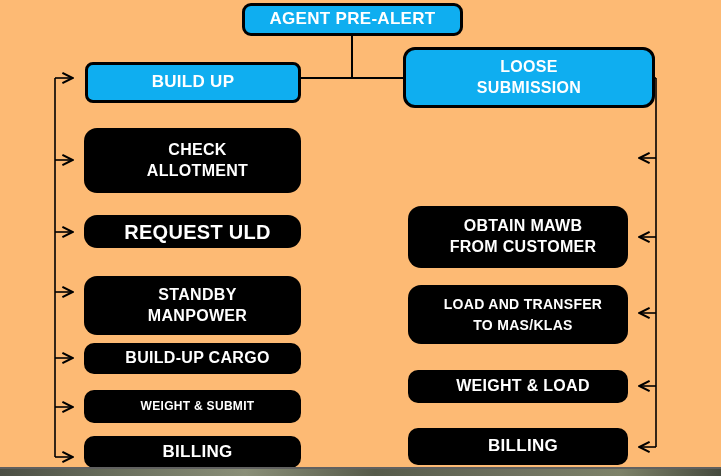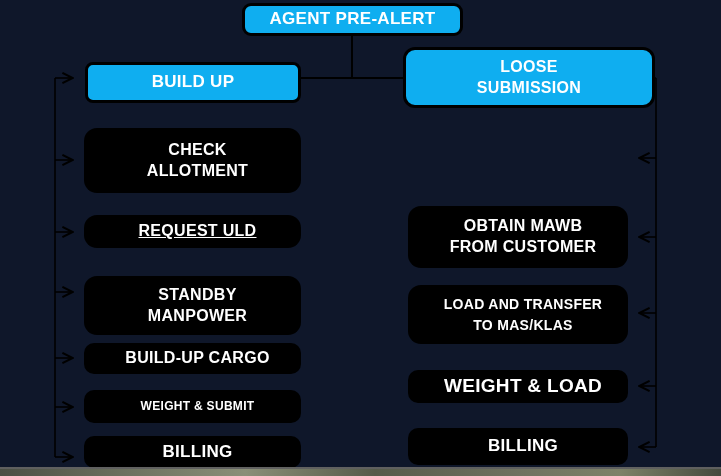--- a/index.html
+++ b/index.html
@@ -5,21 +5,21 @@
   html, body {
     margin: 0;
     padding: 0;
     background: #ffffff;
     font-family: "Liberation Sans", "DejaVu Sans", sans-serif;
   }
   .canvas {
     position: relative;
     width: 721px;
     height: 476px;
-    background: #0f172a;
+    background: #fdba74;
     overflow: hidden;
   }
   .connectors {
     position: absolute;
     left: 0; top: 0;
     width: 721px; height: 476px;
     pointer-events: none;
   }
   .node {
     position: absolute;
@@ -95,37 +95,37 @@
   <div class="node blue" style="left:242px; top:3px; width:221px; height:33px; font-size:17px; border-radius:9px;">AGENT PRE-ALERT</div>
 
   <div class="node blue" style="left:85px; top:62px; width:216px; height:41px; font-size:17px; border-radius:8px;">BUILD UP</div>
 
   <div class="node blue" style="left:403px; top:47px; width:252px; height:61px; font-size:16px; border-radius:12px;">LOOSE
 SUBMISSION</div>
 
   <div class="node black" style="left:84px; top:128px; width:217px; height:65px; font-size:16px;">CHECK
 ALLOTMENT</div>
 
-  <div class="node black" style="left:84px; top:215px; width:217px; height:33px; font-size:16px;text-decoration:underline;">REQUEST ULD</div>
+  <div class="node black" style="left:84px; top:215px; width:217px; height:33px; font-size:20px;">REQUEST ULD</div>
 
   <div class="node black" style="left:84px; top:276px; width:217px; height:59px; font-size:16px;">STANDBY
 MANPOWER</div>
 
   <div class="node black" style="left:84px; top:343px; width:217px; height:31px; font-size:16px; border-radius:10px;">BUILD-UP CARGO</div>
 
   <div class="node black" style="left:84px; top:390px; width:217px; height:33px; font-size:12px; border-radius:10px;">WEIGHT &amp; SUBMIT</div>
 
   <div class="node black" style="left:84px; top:436px; width:217px; height:32px; font-size:17px; border-radius:10px;">BILLING</div>
 
 
   <div class="node black" style="left:408px; top:206px; width:220px; height:62px; font-size:16px;">OBTAIN MAWB
 FROM CUSTOMER</div>
 
   <div class="node black" style="left:408px; top:285px; width:220px; height:59px; font-size:14px; line-height:1.5;">LOAD AND TRANSFER
 TO MAS/KLAS</div>
 
-  <div class="node black" style="left:408px; top:370px; width:220px; height:33px; font-size:19px; border-radius:10px;">WEIGHT &amp; LOAD</div>
+  <div class="node black" style="left:408px; top:370px; width:220px; height:33px; font-size:16px; border-radius:10px;">WEIGHT &amp; LOAD</div>
 
   <div class="node black" style="left:408px; top:428px; width:220px; height:37px; font-size:17px; border-radius:10px;">BILLING</div>
 
   <div class="bottom-strip"></div>
 
 </div>
 
 </body></html>

